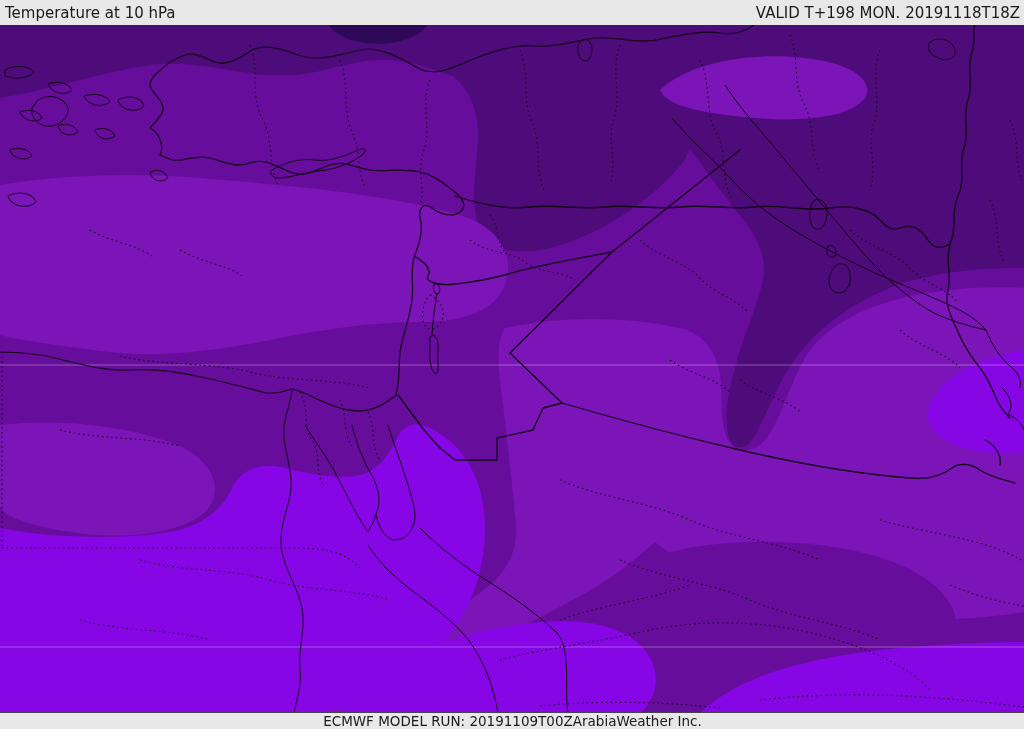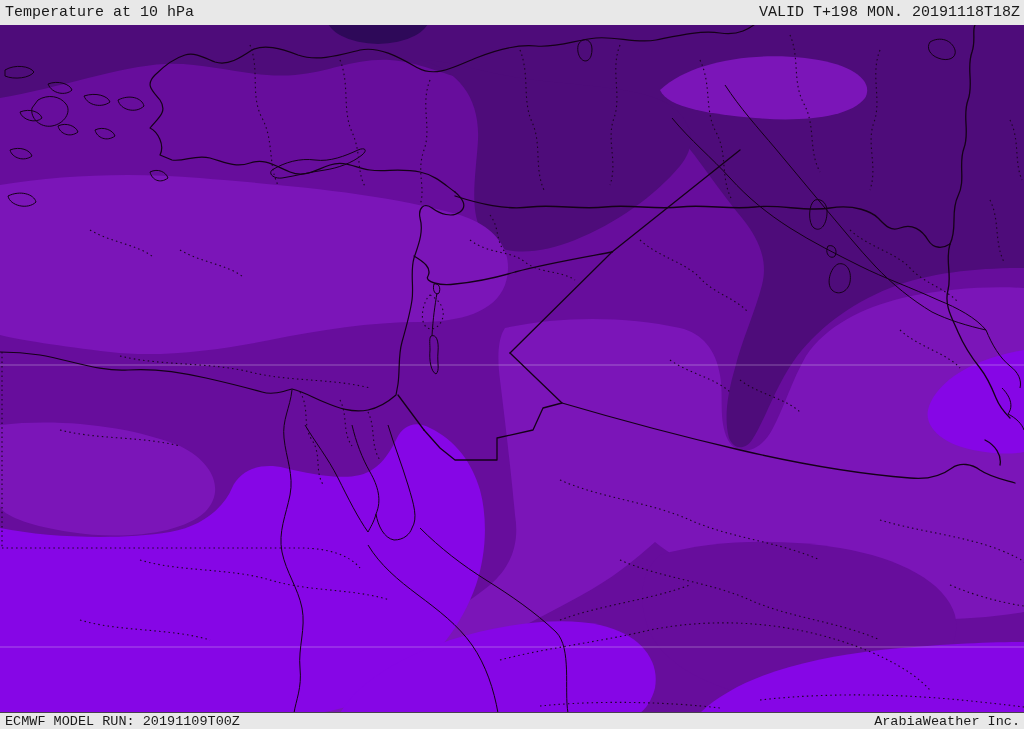--- a/index.html
+++ b/index.html
@@ -1,22 +1,22 @@
 <!DOCTYPE html>
 <html><head>
 <meta charset="utf-8">
 <style>
   html,body{margin:0;padding:0;background:#ffffff;}
   #app{position:relative;width:1024px;height:729px;overflow:hidden;
        font-family:"DejaVu Sans","Liberation Sans",sans-serif;background:#670d9c;}
   #mapsvg{position:absolute;left:0;top:0;width:1024px;height:729px;display:block;}
   .bar{position:absolute;left:0;width:1024px;background:#e8e8e8;color:#1a1a1a;
-       display:flex;justify-content:space-between;align-items:center;box-sizing:border-box;font-family:Liberation Mono, monospace;}
+       display:flex;justify-content:space-between;align-items:center;box-sizing:border-box;}
   #topbar{top:0;height:25px;font-size:15px;padding:0 4px 0 5px;}
-  #botbar{bottom:0;height:17px;font-size:13.5px;padding:0 4px 0 5px;border-top:1px solid rgba(20,10,25,.75);}
+  #botbar{bottom:0;height:17px;font-size:13.5px;padding:0 4px 0 5px;border-top:1px solid rgba(20,10,25,.75);justify-content:center;}
   .coast{fill:none;stroke:#150118;stroke-width:1.2;stroke-linejoin:round;stroke-linecap:round;}
   .coast-thin{fill:none;stroke:#150118;stroke-width:1;stroke-linejoin:round;}
   .border{fill:none;stroke:#150118;stroke-width:1.3;stroke-linejoin:round;stroke-linecap:round;}
   .admin{fill:none;stroke:#1d0524;stroke-width:1.1;stroke-dasharray:1.5 3.2;stroke-linejoin:round;}
   .graticule{stroke:rgba(230,215,240,.38);stroke-width:1;}
   .region{stroke:none;}
 </style>
 </head>
 <body>
 

